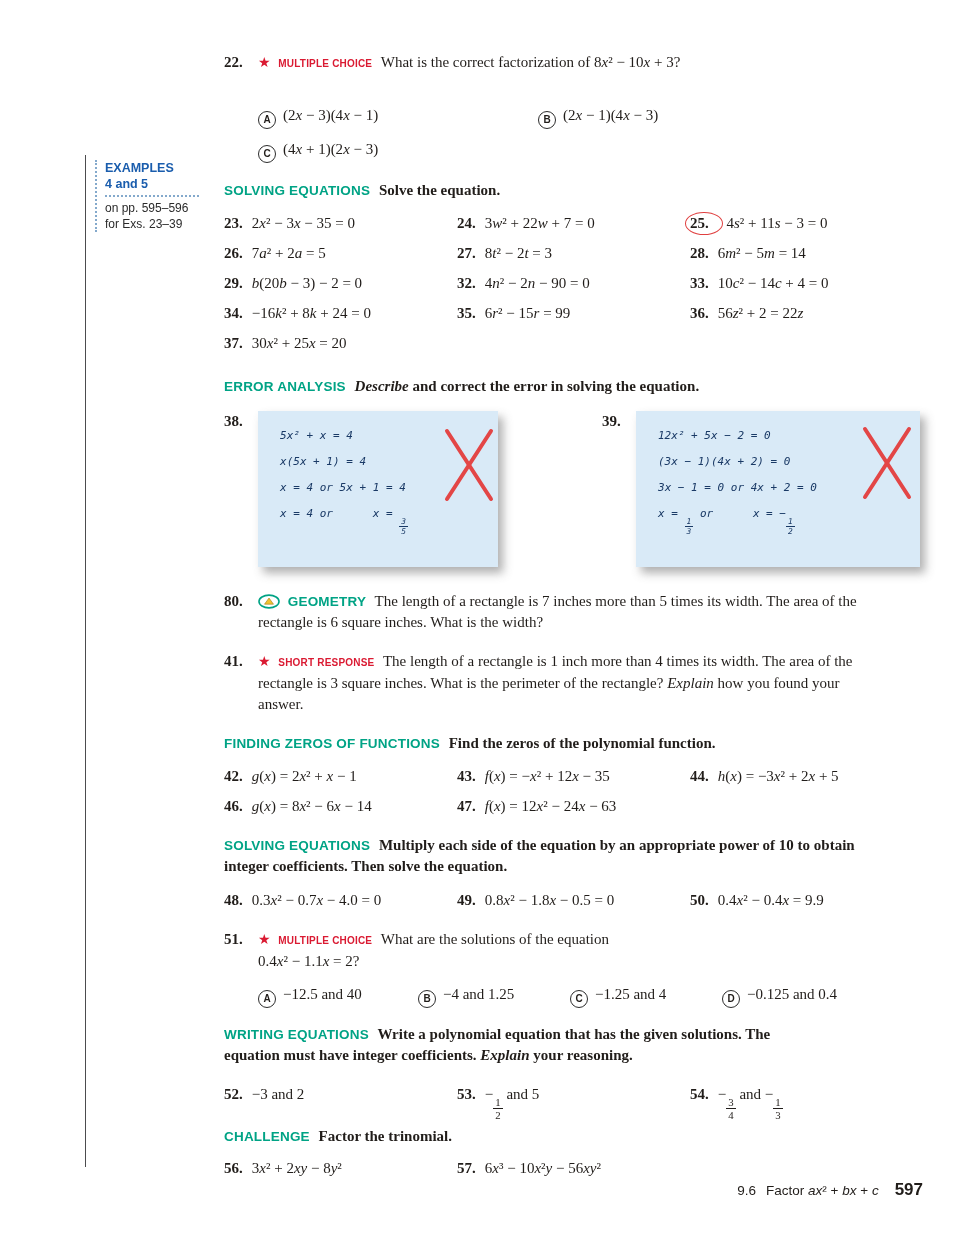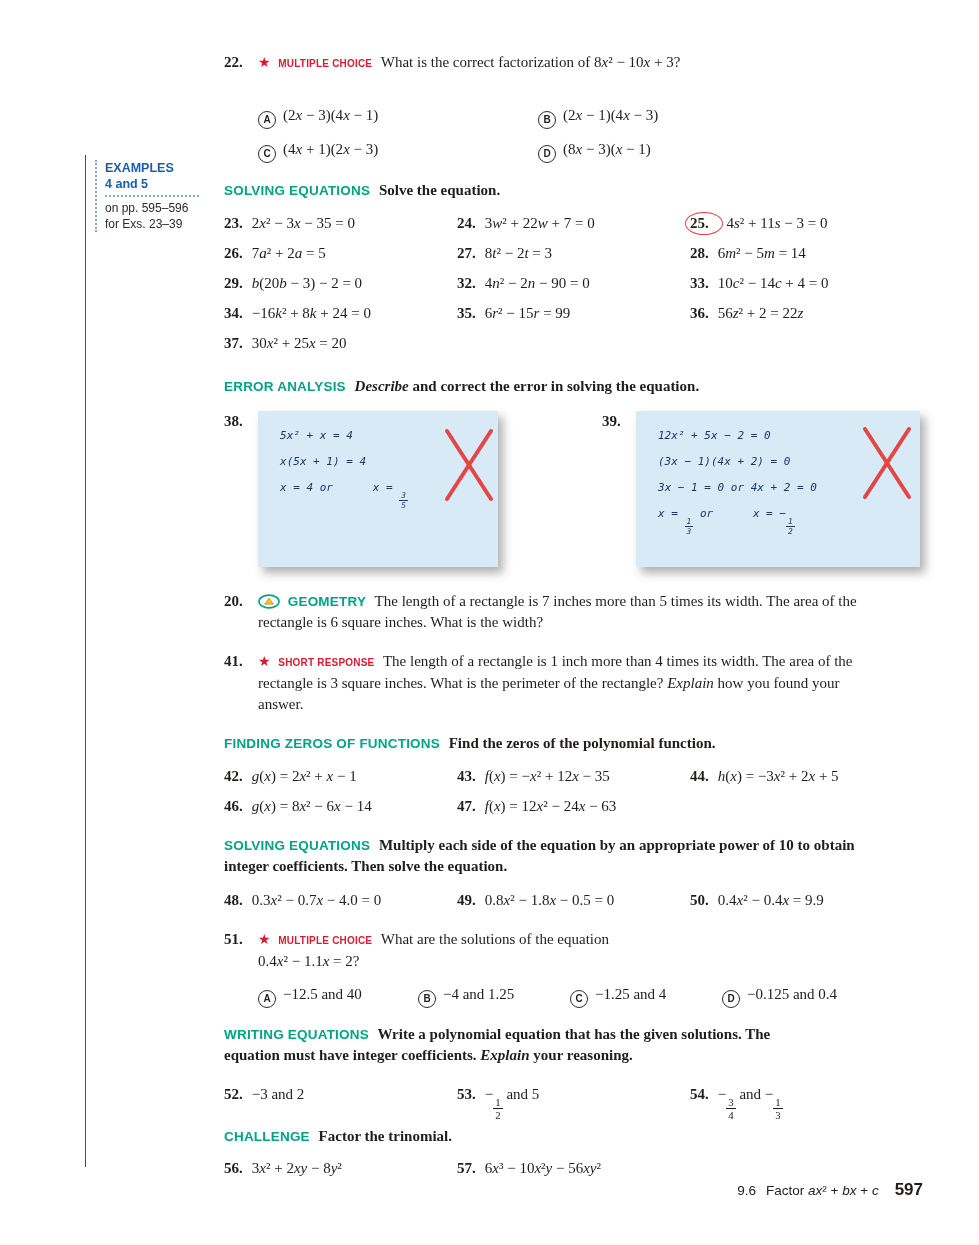--- a/index.html
+++ b/index.html
@@ -86,21 +86,20 @@
       <span class="num">22.</span>
       <span class="star">★</span>
       <span class="red-label">MULTIPLE CHOICE</span>
       <span>What is the correct factorization of</span>
       <span>8<i>x</i>² − 10<i>x</i> + 3?</span>
     </div>
     <div class="choices2">
       <div class="choice"><span class="circ">A</span><span>(2<i>x</i> − 3)(4<i>x</i> − 1)</span></div>
       <div class="choice"><span class="circ">B</span><span>(2<i>x</i> − 1)(4<i>x</i> − 3)</span></div>
       <div class="choice"><span class="circ">C</span><span>(4<i>x</i> + 1)(2<i>x</i> − 3)</span></div>
-      <div class="choice"><span class="circ">D</span><span>(8<i>x</i> − 3)(<i>x</i> − 1)</span></div>
     </div>
 
     <div class="sec nowrap" style="margin-top:17px;">
       <span class="teal-label">SOLVING EQUATIONS</span>
       <span>Solve the equation.</span>
     </div>
 
     <div class="ex-grid" style="margin-top:7px;">
       <div class="ex"><span class="num">23.</span><span>2<i>x</i>² − 3<i>x</i> − 35 = 0</span></div>
       <div class="ex"><span class="num">24.</span><span>3<i>w</i>² + 22<i>w</i> + 7 = 0</span></div>
@@ -121,20 +120,21 @@
       <span class="teal-label">ERROR ANALYSIS</span>
       <span class="em-bold">Describe</span>
       <span>and correct the error in solving the equation.</span>
     </div>
 
     <div class="cards">
       <span class="cardnum">38.</span>
       <div class="card card38">
         <div class="cline">5<i>x</i>² + <i>x</i> = 4</div>
         <div class="cline"><i>x</i>(5<i>x</i> + 1) = 4</div>
+        <div class="cline"><i>x</i> = 4 or 5<i>x</i> + 1 = 4</div>
         <div class="cline"><i>x</i> = 4 or      <i>x</i> = <span class="frac"><span>3</span><span>5</span></span></div>
         <svg class="xmark" width="54" height="80" viewBox="0 0 54 80">
             <line x1="5" y1="6" x2="49" y2="74"></line>
             <line x1="49" y1="6" x2="5" y2="74"></line>
           </svg>
       </div>
       <span class="spacer"></span>
       <span class="cardnum">39.</span>
       <div class="card card39">
         <div class="cline">12<i>x</i>² + 5<i>x</i> − 2 = 0</div>
@@ -142,21 +142,21 @@
         <div class="cline">3<i>x</i> − 1 = 0 or 4<i>x</i> + 2 = 0</div>
         <div class="cline"><i>x</i> = <span class="frac"><span>1</span><span>3</span></span> or      <i>x</i> = −<span class="frac"><span>1</span><span>2</span></span></div>
         <svg class="xmark" width="54" height="80" viewBox="0 0 54 80">
             <line x1="5" y1="6" x2="49" y2="74"></line>
             <line x1="49" y1="6" x2="5" y2="74"></line>
           </svg>
       </div>
     </div>
 
     <div class="prob" style="margin-top:24px;width:650px;">
-      <span class="num">20.</span>
+      <span class="num">80.</span>
       <svg class="geo-icon" width="22" height="15" viewBox="0 0 22 15">
           <ellipse cx="11" cy="7.5" rx="10" ry="6.4" fill="#ffffff" stroke="#00a385" stroke-width="1.6"></ellipse>
           <polygon points="6.5,10.2 11,4 15.5,10.2" fill="#f2c230" stroke="#9b7c1f" stroke-width="0.6"></polygon>
         </svg>
       <span class="teal-label">GEOMETRY</span>
       <span>The length of a rectangle is 7 inches more than 5 times its width. The area of the rectangle is 6 square inches. What is the width?</span>
     </div>
 
     <div class="prob" style="margin-top:18px;width:604px;">
       <span class="num">41.</span>

